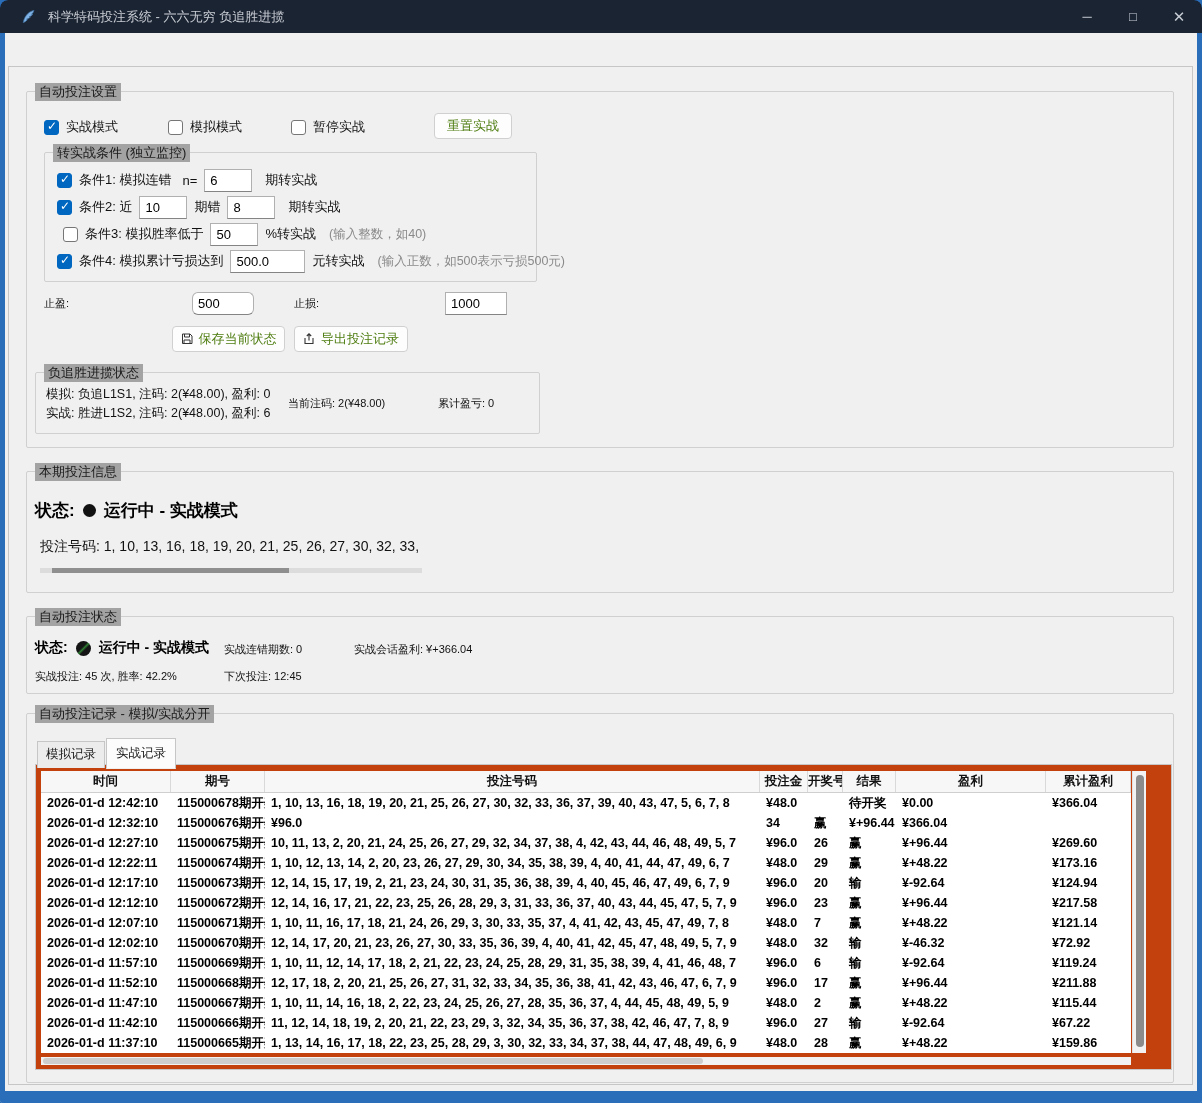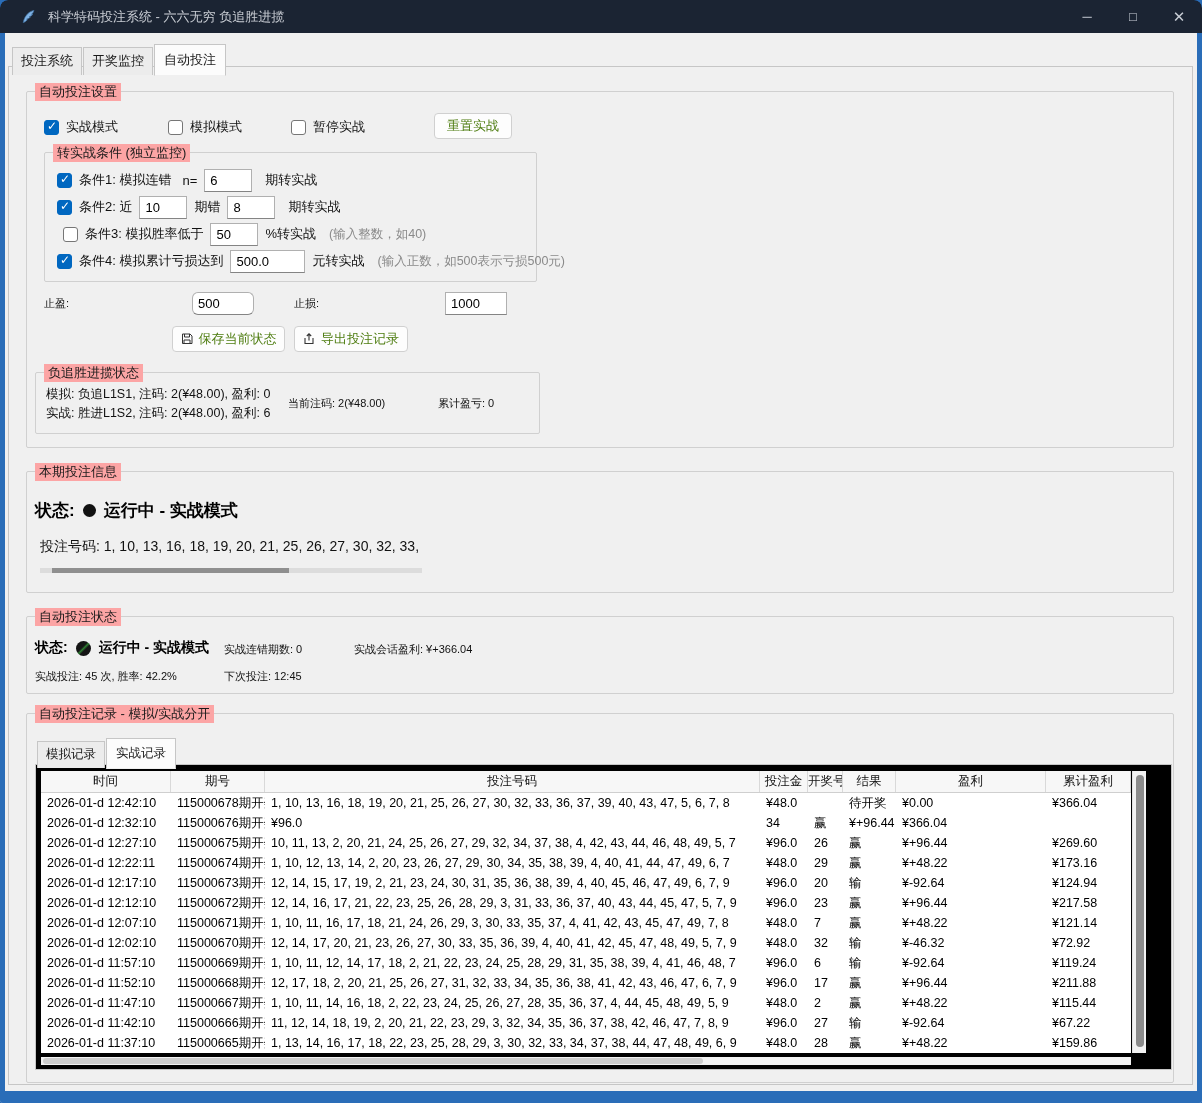--- a/index.html
+++ b/index.html
@@ -16,21 +16,21 @@
   .win-btn{width:46px;height:33px;display:flex;align-items:center;justify-content:center;color:#c9ced6;font-size:13px;cursor:default;}
   .body{flex:1;border-left:5px solid var(--window_border);border-right:5px solid var(--window_border);border-bottom:12px solid var(--window_border);background:#f0f0f0;}
   .content{position:relative;width:1192px;height:1058px;background:#f0f0f0;}
   
   .tabs{position:absolute;left:7px;top:10px;display:flex;z-index:5;align-items:flex-end;}
   .tab{font-size:13px;color:#1a1a1a;padding:4px 8px 5px 8px;background:#ececec;border:1px solid #c6c6c6;border-bottom:none;margin-right:1px;}
   .tab.selected{background:#fcfcfc;padding:6px 9px 6px 9px;position:relative;top:1px;border-bottom:1px solid #f0f0f0;}
   .nb{position:absolute;left:3px;top:33px;width:1185px;height:1019px;border:1px solid #c6c6c6;background:#f0f0f0;}
   
   .group{position:absolute;border:1px solid #d0d0d0;border-radius:2px;background:#f0f0f0;}
-  .gtitle{position:absolute;top:-9px;left:8px;background:#fca5a5;padding:0 4px;font-size:13px;color:#1a1a1a;white-space:nowrap;}
+  .gtitle{position:absolute;top:-9px;left:8px;background:#a3a3a3;padding:0 4px;font-size:13px;color:#1a1a1a;white-space:nowrap;}
   
   .cb{width:15px;height:15px;border:1px solid #767676;border-radius:3px;background:#fff;display:inline-block;position:relative;flex:none;}
   .cb.checked{background:var(--accent);border-color:var(--accent);}
   .cb.checked::after{content:"✓";position:absolute;left:2px;top:-2px;color:#fff;font-size:12px;font-weight:bold;}
   .ck-row{position:absolute;display:flex;align-items:center;gap:7px;height:22px;white-space:pre;font-size:13px;color:#111;}
   .entry{height:23px;border:1px solid #b0b0b0;border-bottom-color:#848484;background:#fff;font-family:inherit;font-size:13px;padding:1px 5px;color:#000;}
   .hint{color:#8a8a8a;font-size:12.5px;margin-left:6px;}
   .btn{background:#fdfdfd;border:1px solid #d0d0d0;border-radius:4px;font-family:inherit;font-size:13px;color:#4d7c0f;display:inline-flex;align-items:center;justify-content:center;gap:6px;position:absolute;}
   .lbl{position:absolute;font-size:11px;color:#111;white-space:nowrap;}
   .small{font-size:12.5px;}
@@ -65,25 +65,20 @@
     </span>
     <span class="tb-title">科学特码投注系统 - 六六无穷 负追胜进揽</span>
     <div class="win-controls">
       <span class="win-btn">─</span>
       <span class="win-btn">□</span>
       <span class="win-btn" style="font-size:15px">✕</span>
     </div>
   </div>
   <div class="body">
     <div class="content">
-      <div class="tabs">
-        <div class="tab">投注系统</div>
-        <div class="tab">开奖监控</div>
-        <div class="tab selected">自动投注</div>
-      </div>
       <div class="nb">
 
         <div class="group" style="left:17px;top:24px;width:1148px;height:357px;">
           <span class="gtitle">自动投注设置</span>
 
           <div class="ck-row" style="left:17px;top:24px;">
             <span class="cb checked"></span>
             <span>实战模式</span>
           </div>
           <div class="ck-row" style="left:141px;top:24px;">
@@ -189,21 +184,21 @@
           <span class="lbl" style="left:8px;top:52px;">实战投注: 45 次, 胜率: 42.2%</span>
           <span class="lbl" style="left:197px;top:52px;">下次投注: 12:45</span>
         </div>
 
         <div class="group" style="left:17px;top:646px;width:1148px;height:370px;">
           <span class="gtitle">自动投注记录 - 模拟/实战分开</span>
           <div class="tabs2" style="left:10px;top:23px;">
             <div class="tab" style="font-size:12.5px;">模拟记录</div>
             <div class="tab selected" style="font-size:12.5px;">实战记录</div>
           </div>
-          <div class="frame2" style="left:8px;top:50px;width:1137px;height:306px;background:#000000;">
+          <div class="frame2" style="left:8px;top:50px;width:1137px;height:306px;background:#c2410c;font-weight:bold;">
             <div style="position:absolute;left:5px;top:6px;background:#fff;">
               <div class="hrow">
                   <div class="hcell c0">时间</div>
                   <div class="hcell c1">期号</div>
                   <div class="hcell c2">投注号码</div>
                   <div class="hcell c3">投注金</div>
                   <div class="hcell c4">开奖号</div>
                   <div class="hcell c5">结果</div>
                   <div class="hcell c6">盈利</div>
                   <div class="hcell c7">累计盈利</div>

